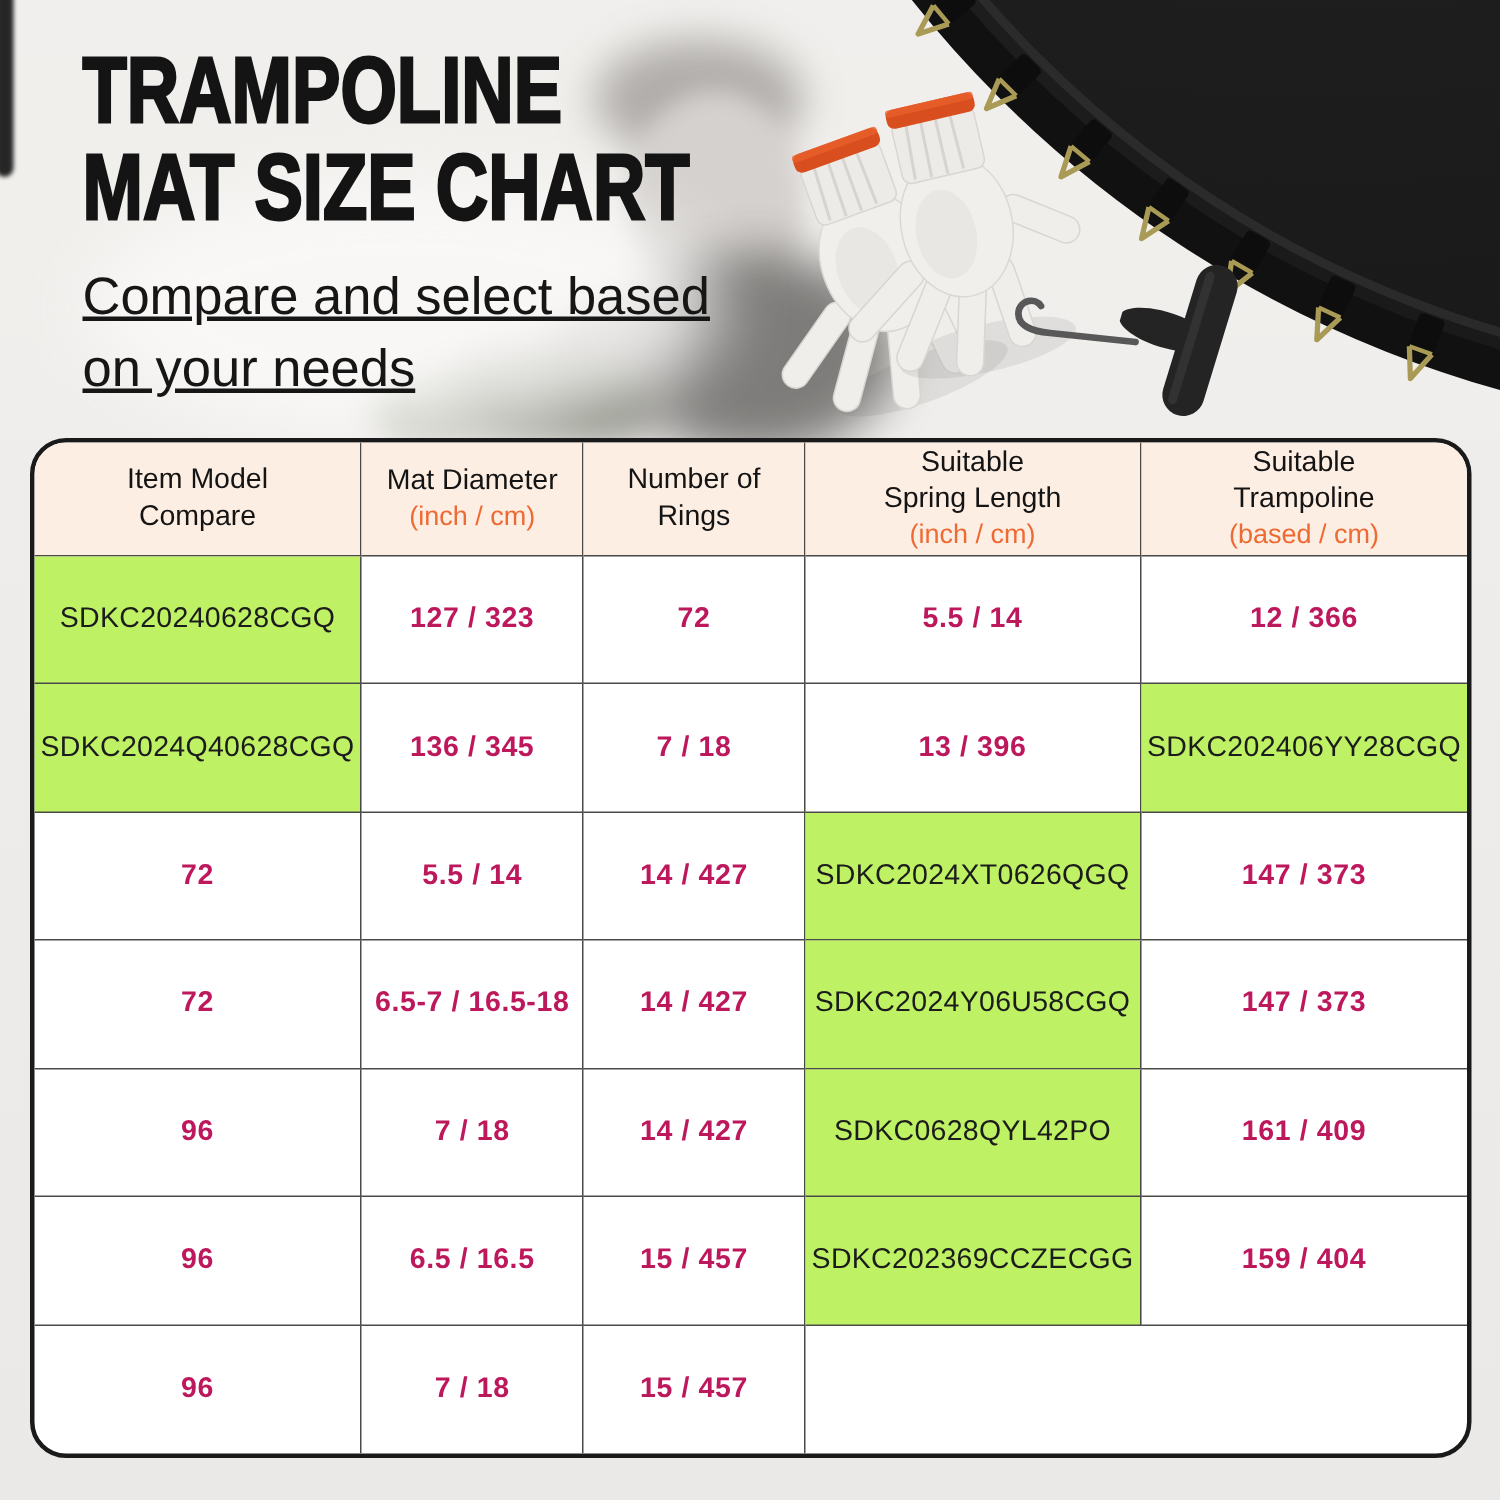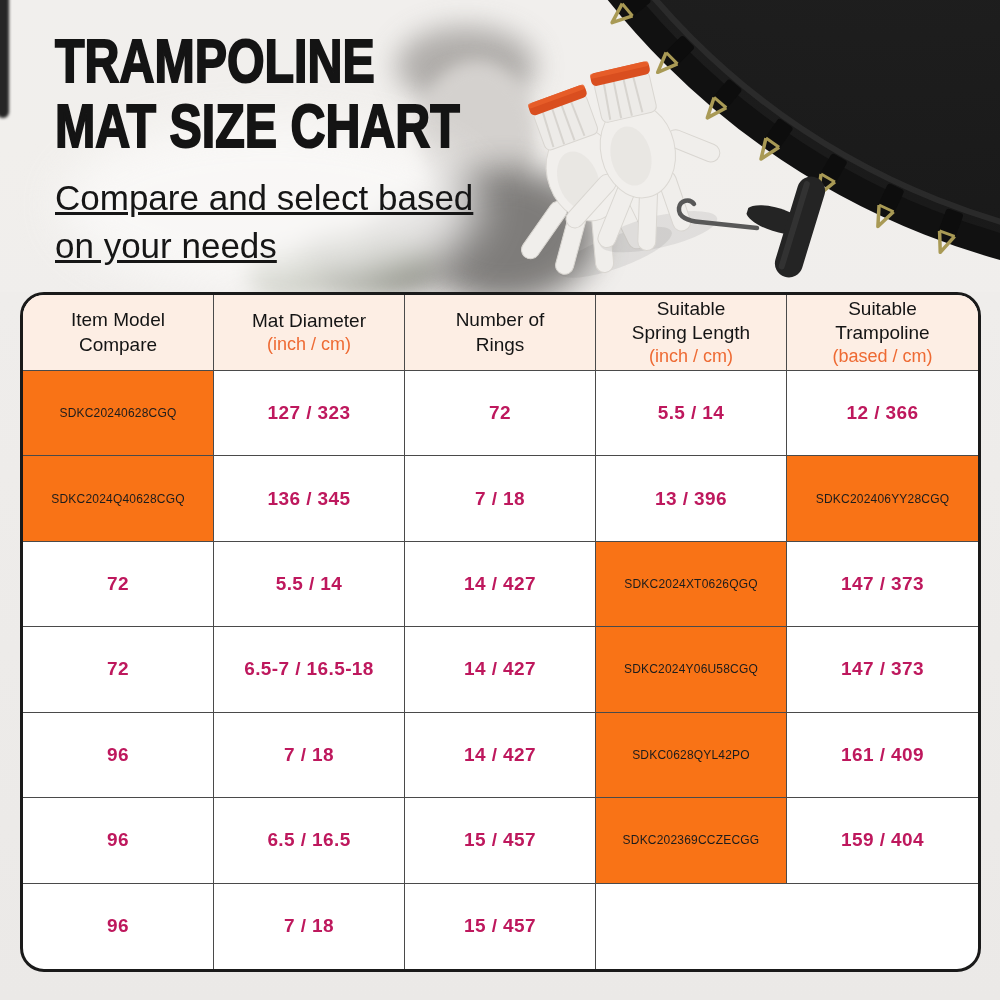--- a/index.html
+++ b/index.html
@@ -51,21 +51,21 @@
   .tgrid>div{
     display:flex;flex-direction:column;align-items:center;justify-content:center;
     border-right:1.5px solid #4a4a4a;border-bottom:1.5px solid #4a4a4a;
     text-align:center;box-sizing:border-box;padding:2px 4px;
   }
   .tgrid>div:nth-child(5n){border-right:none;}
   .tgrid>div:nth-child(n+36){border-bottom:none;}
   .th{background:#fdeee4;font-size:19px;color:#141414;line-height:1.28;}
   .th span:empty{display:none;}
   .th-unit{color:#ee6a33;font-size:18px;font-weight:500;}
-  .c-model{background:#f97316;font-size:12px;color:#1c1c1c;letter-spacing:.2px;}
+  .c-model{background:#bef264;font-size:19px;color:#1c1c1c;letter-spacing:.2px;}
   .c-val{color:#be185d;font-weight:bold;font-size:19px;letter-spacing:.4px;}
 </style>
 </head>
 <body>
 
 <div class="blob b-wash"></div>
 <div class="blob b-hair"></div>
 <div class="blob b-face"></div>
 <div class="blob b-body"></div>
 <div class="blob b-arm"></div>

